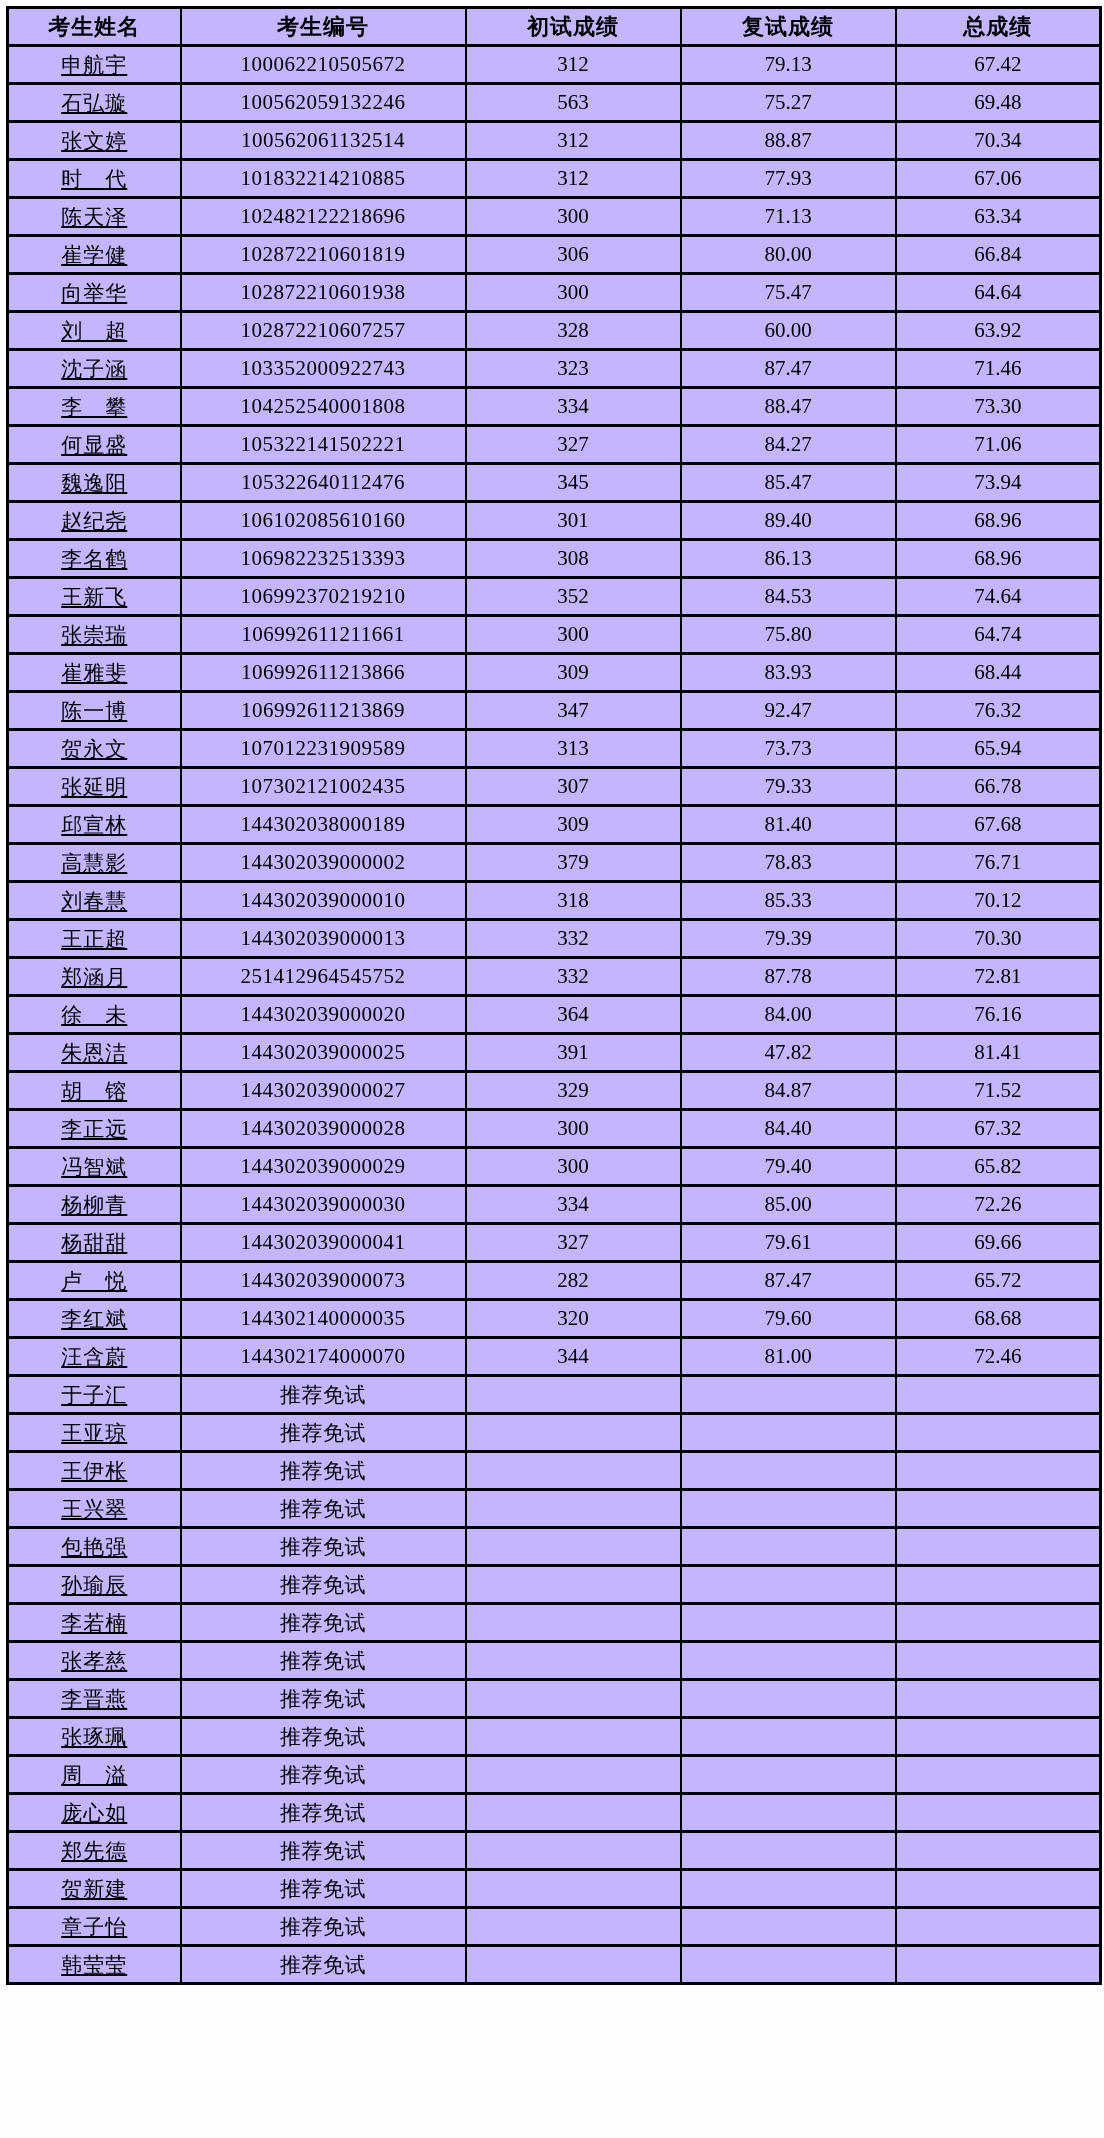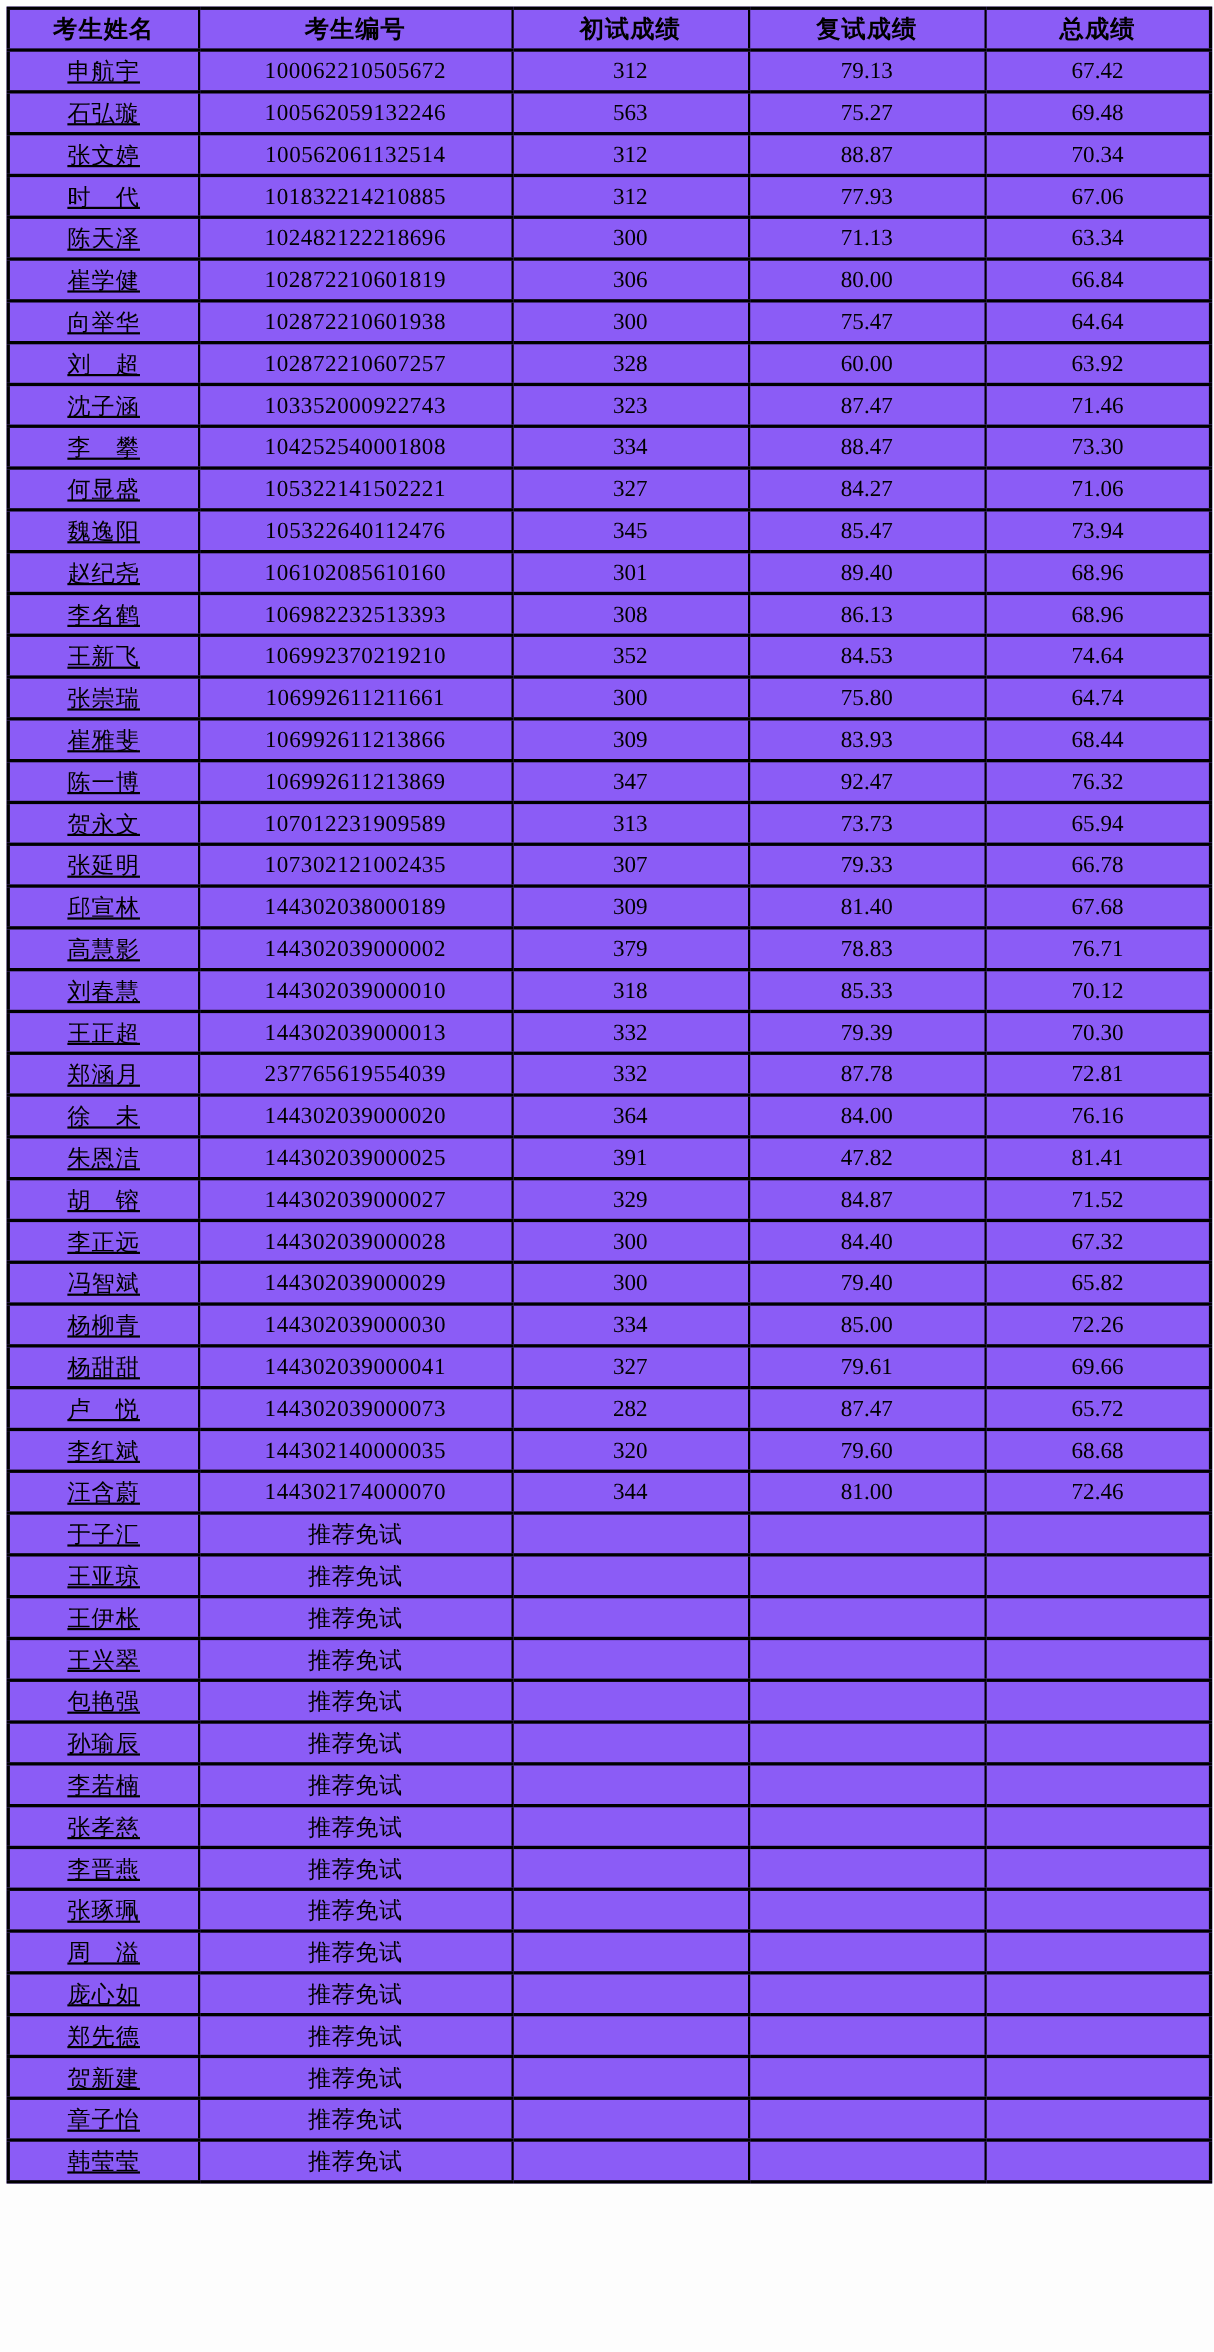--- a/index.html
+++ b/index.html
@@ -11,21 +11,21 @@
     font-family: "Liberation Serif", "DejaVu Serif", serif;
     color: #000;
   }
   .page {
     padding: 6px 0 0 6px;
   }
   table.score-table {
     border-collapse: collapse;
     table-layout: fixed;
     width: 1093px;
-    background: #8b5cf6;
+    background: #c4b5fd;
   }
   table.score-table th,
   table.score-table td {
     border: 2px solid #000;
     border-top-width: 3px;
     border-bottom-width: 3px;
     height: 35px;
     text-align: center;
     vertical-align: middle;
     overflow: hidden;
@@ -230,21 +230,21 @@
   </tr>
         <tr>
     <td class="c-name">王正超</td>
     <td class="c-no">144302039000013</td>
     <td class="c-score">332</td>
     <td class="c-score">79.39</td>
     <td class="c-score">70.30</td>
   </tr>
         <tr>
     <td class="c-name">郑涵月</td>
-    <td class="c-no">237765619554039</td>
+    <td class="c-no">251412964545752</td>
     <td class="c-score">332</td>
     <td class="c-score">87.78</td>
     <td class="c-score">72.81</td>
   </tr>
         <tr>
     <td class="c-name">徐　未</td>
     <td class="c-no">144302039000020</td>
     <td class="c-score">364</td>
     <td class="c-score">84.00</td>
     <td class="c-score">76.16</td>

